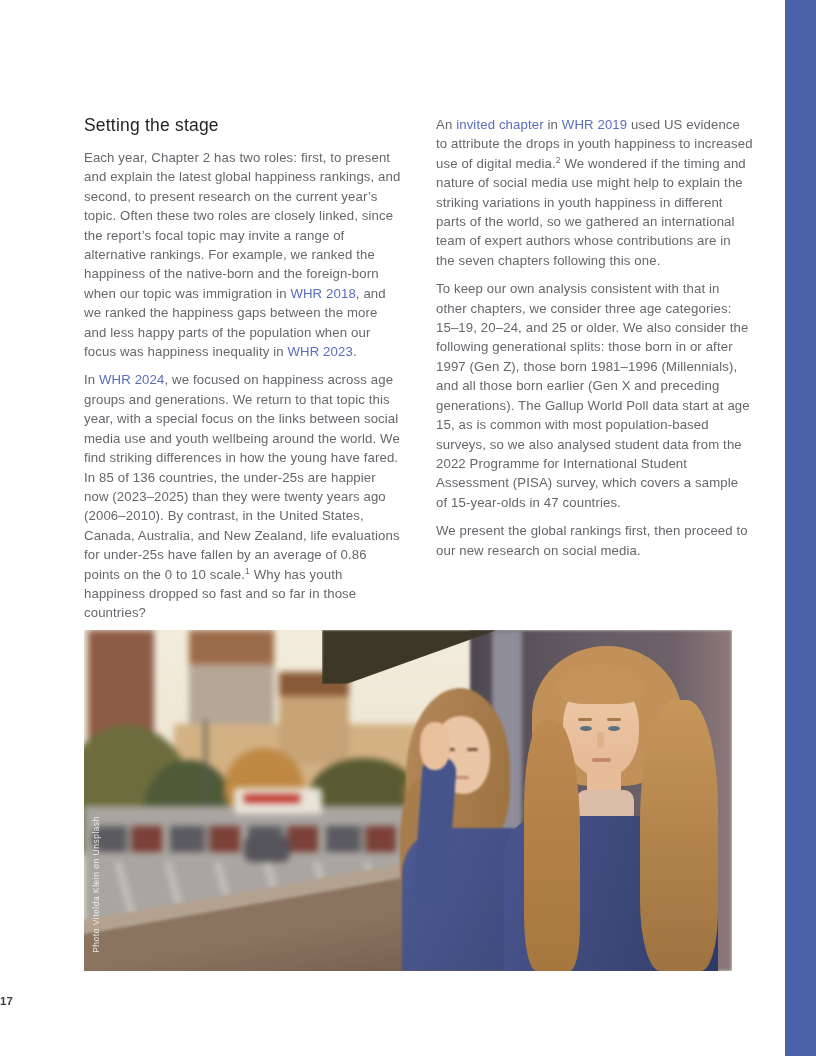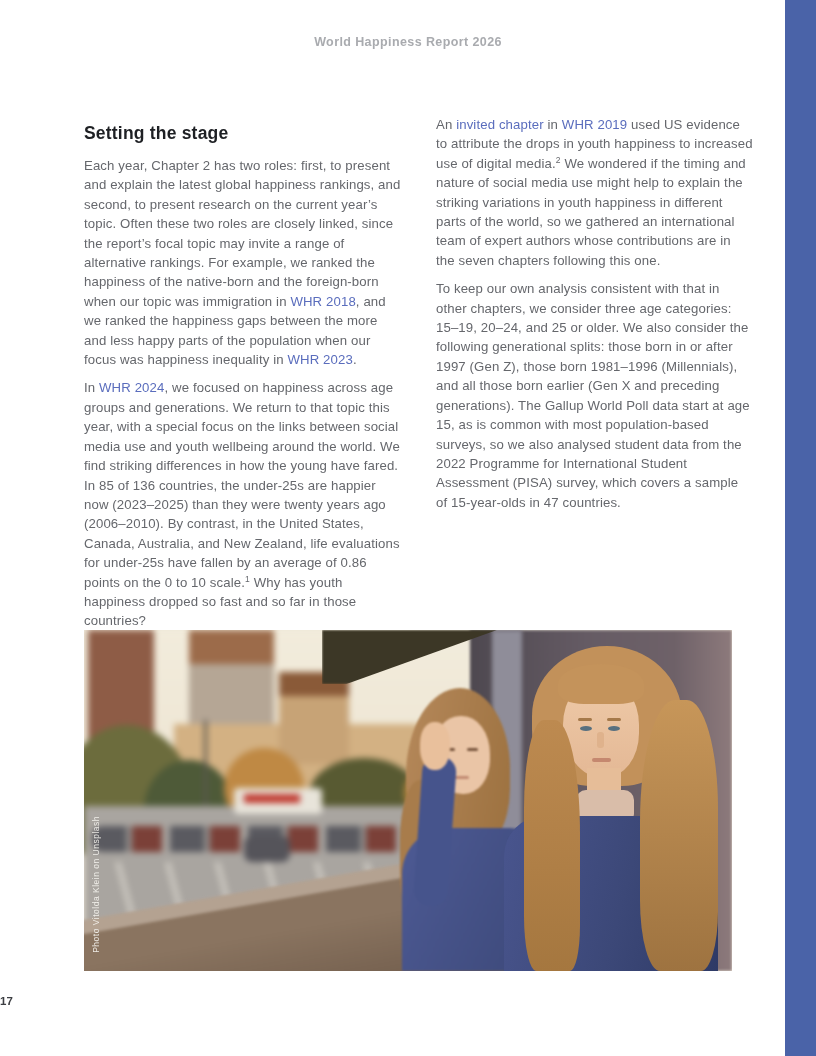--- a/index.html
+++ b/index.html
@@ -4,51 +4,51 @@
 <style>
   html,body{margin:0;padding:0;background:#e8e8e8;}
   .page{position:relative;width:816px;height:1056px;background:#ffffff;overflow:hidden;
         font-family:"Liberation Sans", sans-serif; margin:0 auto;}
   .running-header{position:absolute;top:35px;left:0;width:816px;text-align:center;
         font-size:12.5px;font-weight:bold;letter-spacing:.4px;color:var(--header-text,#a9abaf);}
   .col{position:absolute;top:115px;font-size:13.2px;line-height:19.4px;
         color:var(--body-text,#65676c);letter-spacing:.12px;}
   .col-left{left:84px;width:318px;}
   .col-right{left:436px;width:317px;}
-  .section-heading{margin:8px 0 12px 0;font-size:17.5px;line-height:21px;font-weight:bold;
+  .section-heading{margin:0 0 12px 0;font-size:17.5px;line-height:21px;font-weight:normal;
         color:var(--heading-text,#1e2024);letter-spacing:.2px;}
   p{margin:0 0 9px 0;}
   a.link{color:var(--link,#5a6dbd);text-decoration:none;cursor:pointer;}
   sup{font-size:8.5px;line-height:0;}
   .photo{position:absolute;left:84px;top:630px;width:648px;height:341px;margin:0;
         overflow:hidden;background:#efe8d9;}
   .abs{position:absolute;}
   .credit{position:absolute;left:7px;bottom:18px;z-index:30;color:#f3f1ec;font-size:8.5px;
         letter-spacing:.5px;writing-mode:vertical-rl;transform:rotate(180deg);opacity:.95;}
   .pagenum{position:absolute;top:995px;left:0;width:816px;text-align:left;
         font-size:11.5px;font-weight:bold;color:#3c3e42;}
   .accent-bar{position:absolute;right:0;top:0;width:31px;height:1056px;
         background:var(--accent,#4a63a8);}
 </style>
 </head>
 <body>
 
 <div class="page">
 
-  <div class="running-header">World Happiness Report 2026</div>
 
   <div class="col col-left">
     <h1 class="section-heading">Setting the stage</h1>
     <p><span>Each year, Chapter 2 has two roles: first, to present and explain the latest global happiness rankings, and second, to present research on the current year’s topic. Often these two roles are closely linked, since the report’s focal topic may invite a range of alternative rankings. For example, we ranked the happiness of the native-born and the foreign-born when our topic was immigration in </span><a class="link">WHR 2018</a><span>, and we ranked the happiness gaps between the more and less happy parts of the population when our focus was happiness inequality in </span><a class="link">WHR 2023</a><span>.</span></p>
     <p><span>In </span><a class="link">WHR 2024</a><span>, we focused on happiness across age groups and generations. We return to that topic this year, with a special focus on the links between social media use and youth wellbeing around the world. We find striking differences in how the young have fared. In 85 of 136 countries, the under-25s are happier now (2023–2025) than they were twenty years ago (2006–2010). By contrast, in the United States, Canada, Australia, and New Zealand, life evaluations for under-25s have fallen by an average of 0.86 points on the 0 to 10 scale.</span><sup>1</sup><span> Why has youth happiness dropped so fast and so far in those countries?</span></p>
   </div>
 
   <div class="col col-right">
     <p><span>An </span><a class="link">invited chapter</a><span> in </span><a class="link">WHR 2019</a><span> used US evidence to attribute the drops in youth happiness to increased use of digital media.</span><sup>2</sup><span> We wondered if the timing and nature of social media use might help to explain the striking variations in youth happiness in different parts of the world, so we gathered an international team of expert authors whose contributions are in the seven chapters following this one.</span></p>
     <p><span>To keep our own analysis consistent with that in other chapters, we consider three age categories: 15–19, 20–24, and 25 or older. We also consider the following generational splits: those born in or after 1997 (Gen Z), those born 1981–1996 (Millennials), and all those born earlier (Gen X and preceding generations). The Gallup World Poll data start at age 15, as is common with most population-based surveys, so we also analysed student data from the 2022 Programme for International Student Assessment (PISA) survey, which covers a sample of 15-year-olds in 47 countries.</span></p>
+    <p><span>We present the global rankings first, then proceed to our new research on social media.</span></p>
   </div>
 
   <figure class="photo">
 
     <div class="abs" style="left:0;top:0;width:430px;height:341px;filter:blur(3px);">
       <div class="abs" style="left:0;top:0;width:430px;height:341px;background:linear-gradient(#f2ecdc,#ece2cf 65%);"></div>
       <div class="abs" style="left:4px;top:0;width:66px;height:165px;background:#8e5c46;"></div>
       <div class="abs" style="left:105px;top:0;width:85px;height:118px;background:linear-gradient(#9c6b4a 0 34px,#b5a695 34px);"></div>
       <div class="abs" style="left:90px;top:94px;width:340px;height:82px;background:#d3b183;"></div>
       <div class="abs" style="left:195px;top:42px;width:70px;height:92px;background:linear-gradient(#8a5a38 0 24px,#c7a376 24px);"></div>

